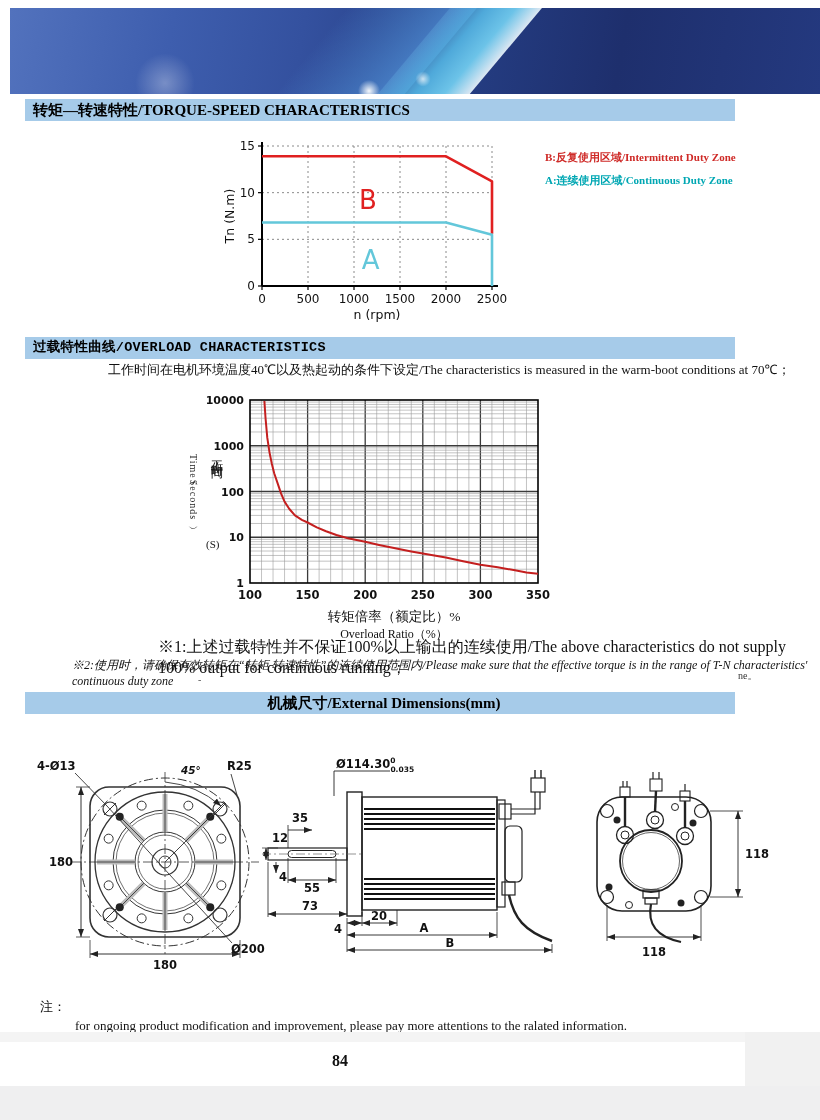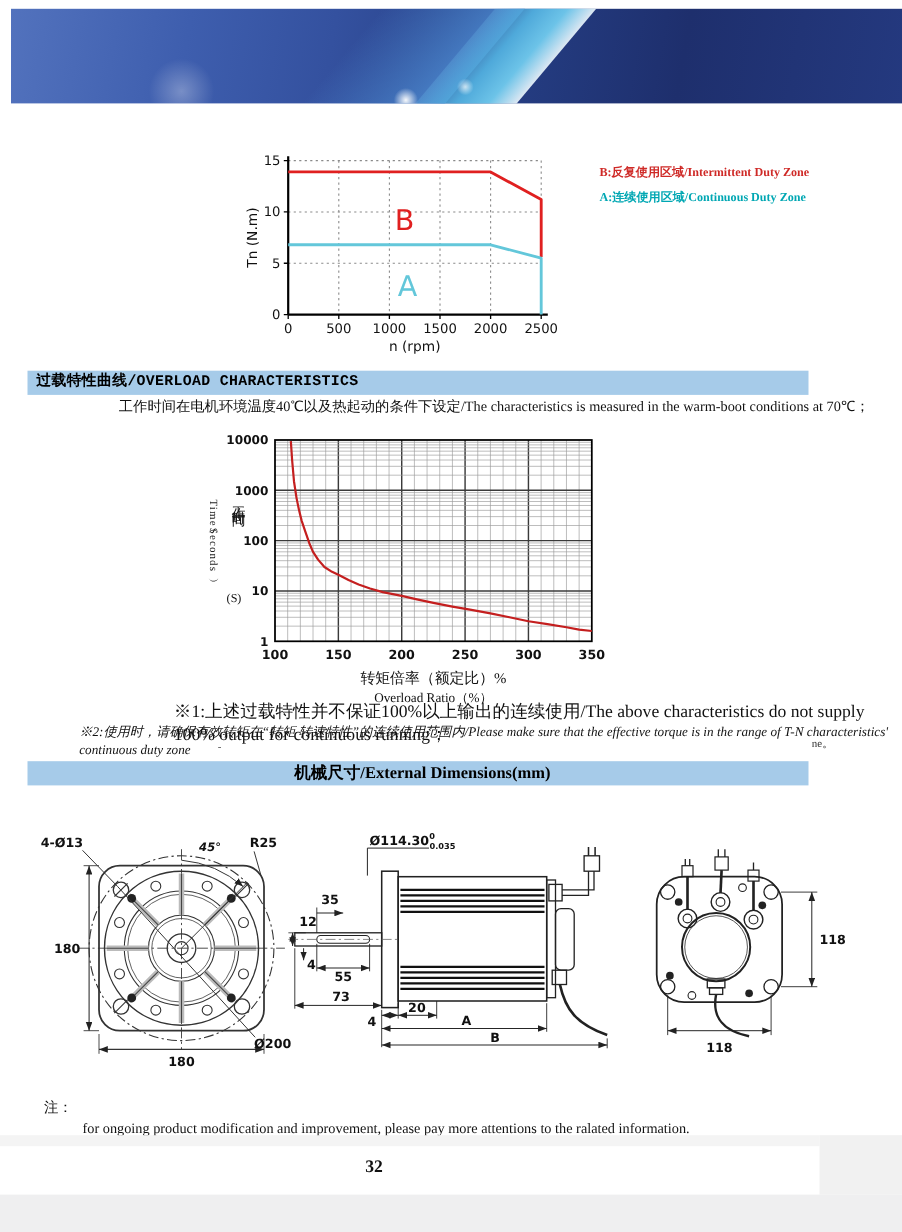--- a/index.html
+++ b/index.html
@@ -68,20 +68,21 @@
 <div class="page">
 
   <div class="banner">
     <div class="band2"></div>
     <div class="band1"></div>
     <div class="glow g1"></div>
     <div class="glow g2"></div>
     <div class="glow g3"></div>
   </div>
 
+  <div class="secbar" id="bar1">转矩—转速特性/TORQUE-SPEED CHARACTERISTICS</div>
 
   <div class="chartbox" id="torque-box">
     <svg id="torque-svg" width="310" height="192">
         <line x1="40" y1="152" x2="40" y2="156" stroke="#000" stroke-width="1.2"></line>
         <text x="40" y="169" font-family="&quot;DejaVu Sans&quot;,&quot;Liberation Sans&quot;,sans-serif" font-size="12" fill="#111" text-anchor="middle">0</text>
         <line x1="86" y1="12" x2="86" y2="152" stroke="#8a8a8a" stroke-width="1" stroke-dasharray="2 3"></line>
         <line x1="86" y1="152" x2="86" y2="156" stroke="#000" stroke-width="1.2"></line>
         <text x="86" y="169" font-family="&quot;DejaVu Sans&quot;,&quot;Liberation Sans&quot;,sans-serif" font-size="12" fill="#111" text-anchor="middle">500</text>
         <line x1="132" y1="12" x2="132" y2="152" stroke="#8a8a8a" stroke-width="1" stroke-dasharray="2 3"></line>
         <line x1="132" y1="152" x2="132" y2="156" stroke="#000" stroke-width="1.2"></line>
@@ -428,15 +429,15 @@
       <line x1="42" y1="180" x2="136" y2="180" stroke-width=".9" marker-start="url(#rb)" marker-end="url(#ra)"></line>
     </g>
     <text class="dimtxt" x="180" y="101">118</text>
     <text class="dimtxt" x="89" y="199" text-anchor="middle">118</text>
   </svg>
 
   <div class="footnote-prefix">注：</div>
   <div class="footnote2">for ongoing product modification and improvement, please pay more attentions to the ralated information.</div>
   <div class="band-mid"></div>
   <div class="band-right"></div>
-  <div class="pagenum">32</div>
+  <div class="pagenum">84</div>
   <div class="band-bottom"></div>
 </div>
 
 </body></html>

